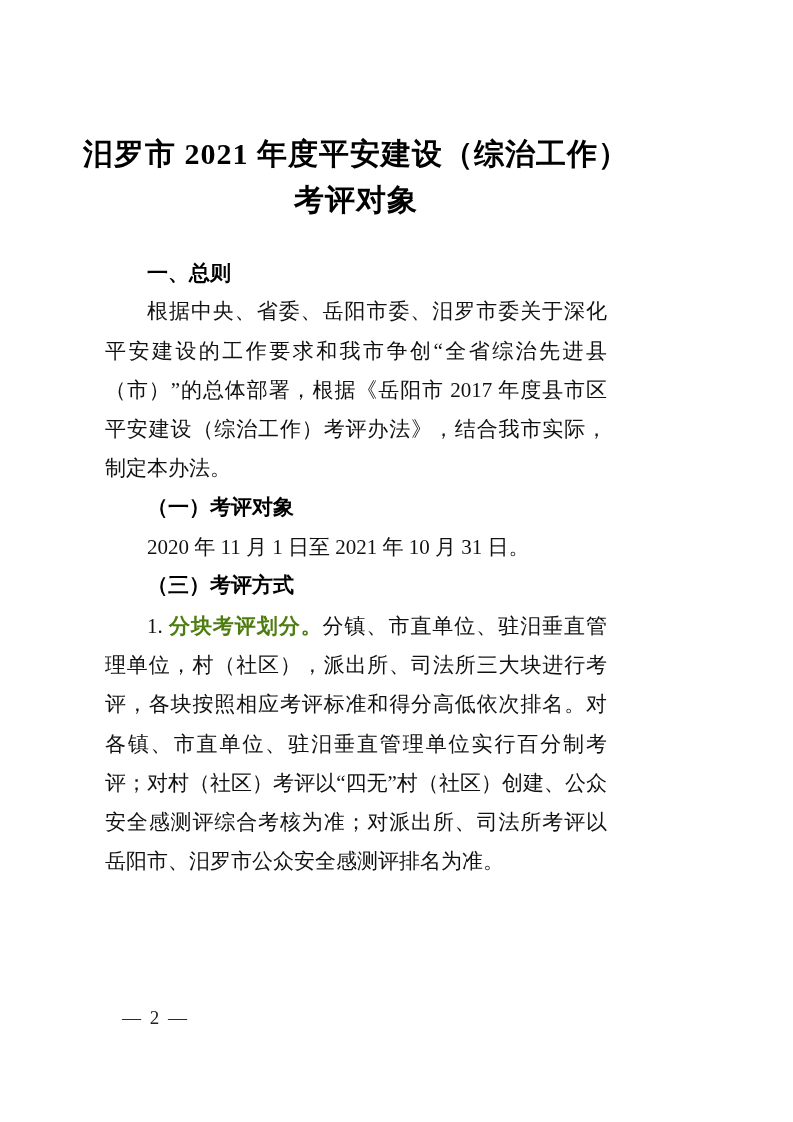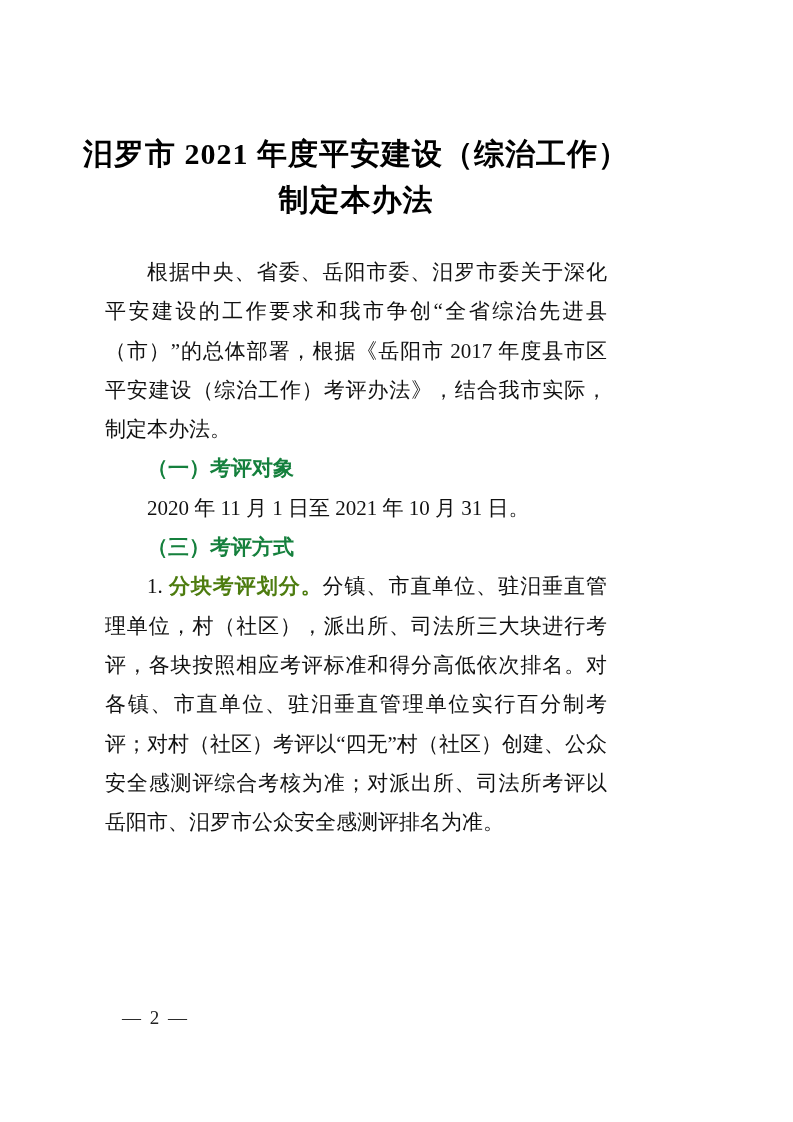--- a/index.html
+++ b/index.html
@@ -44,21 +44,22 @@
     text-indent: 2em;
   }
   .heading-1 {
     font-weight: bold;
     font-family: "Liberation Sans", "DejaVu Sans", sans-serif;
     font-size: 21px;
     color: #000;
   }
   .heading-2 {
     font-weight: bold;
-    color: #15803d;
+    color: #000000;
+    font-family: Liberation Mono, monospace;
   }
   .lead-bold {
     font-weight: bold;
     color: #4d7c0f;
   }
   .page-footer {
     position: absolute;
     left: 122px;
     top: 1003px;
     font-size: 19px;
@@ -67,24 +68,25 @@
     letter-spacing: 2px;
   }
 </style>
 </head>
 <body>
 
 <div class="page">
 
   <h1 class="doc-title">
     <span class="title-line">汨罗市 2021 年度平安建设（综治工作）</span>
-    <span class="title-line">制定本办法</span>
+    <span class="title-line">考评对象</span>
   </h1>
 
   <div class="doc-body">
+    <p class="heading-1">一、总则</p>
 
     <p class="para">根据中央、省委、岳阳市委、汨罗市委关于深化平安建设的工作要求和我市争创“全省综治先进县（市）”的总体部署，根据《岳阳市 2017 年度县市区平安建设（综治工作）考评办法》，结合我市实际，制定本办法。</p>
 
     <p class="heading-2">（一）考评对象</p>
 
 
 
 
     <p class="para">2020 年 11 月 1 日至 2021 年 10 月 31 日。</p>
 

